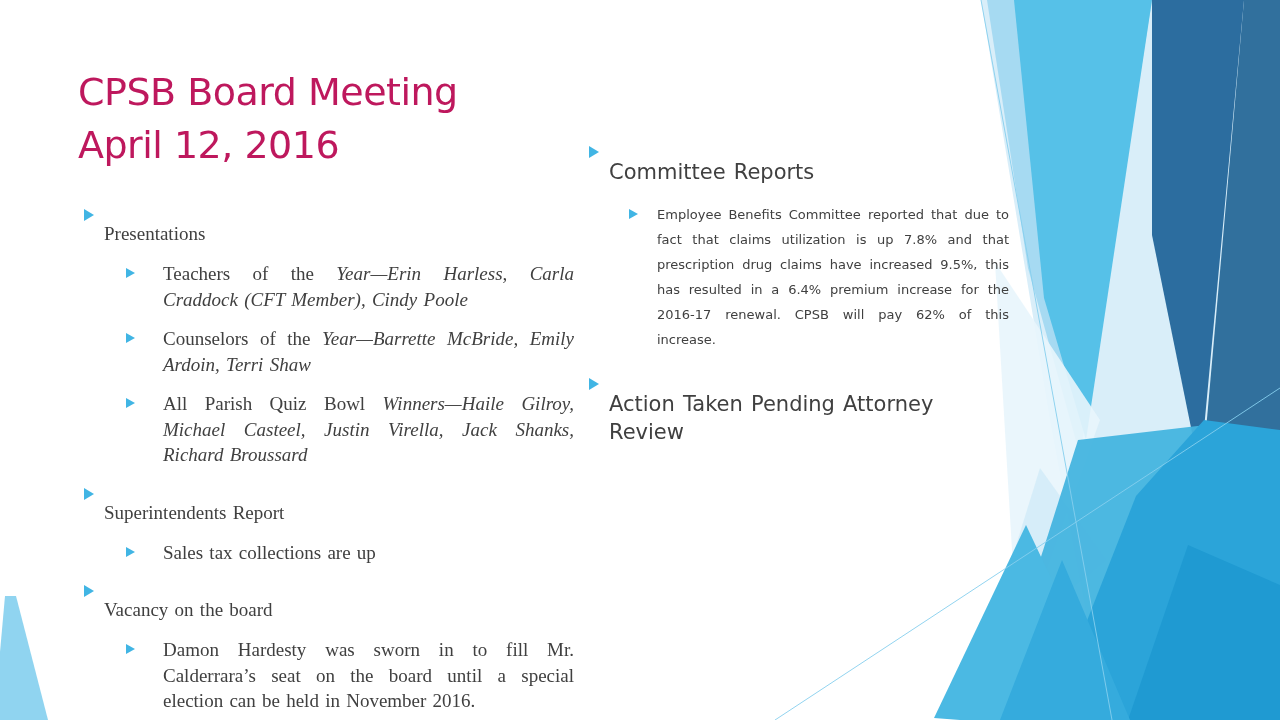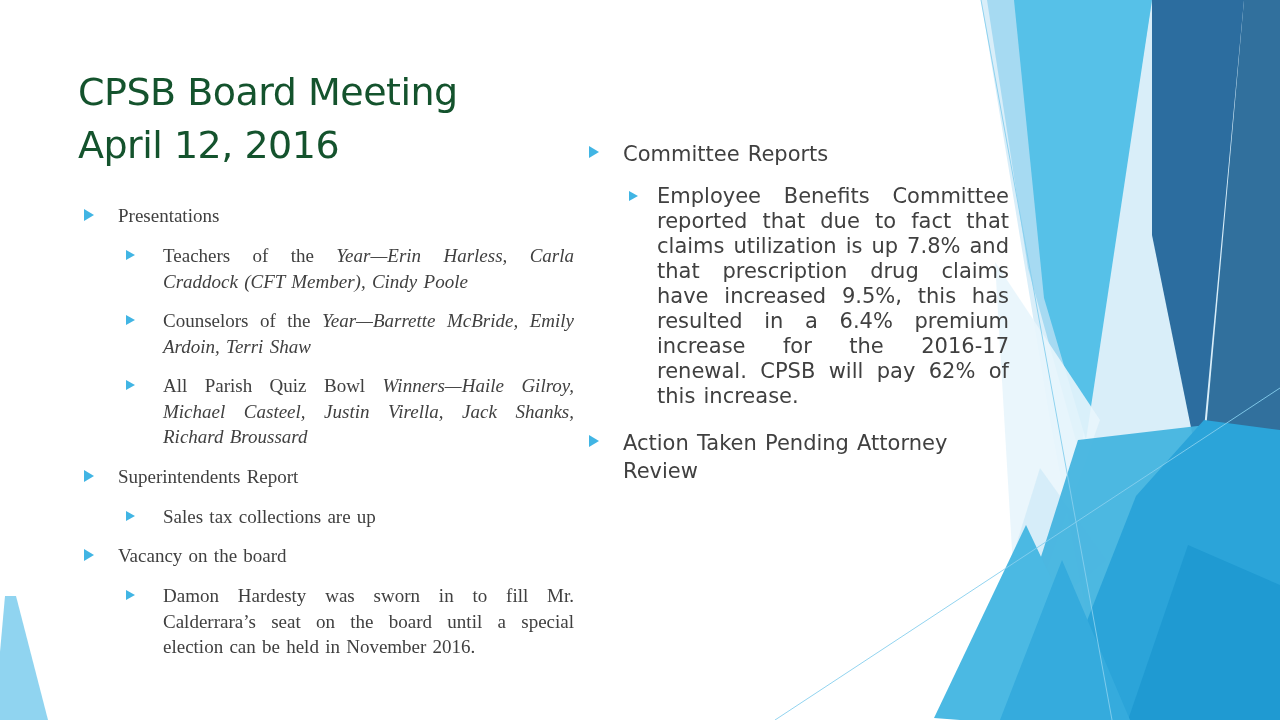--- a/index.html
+++ b/index.html
@@ -9,46 +9,46 @@
     font-family:"DejaVu Sans", "Liberation Sans", sans-serif;
     color:#404040;
   }
   .slide { position:relative; width:1280px; height:720px; background:#ffffff; }
   .decor { position:absolute; inset:0; z-index:0; }
   .content { position:relative; z-index:1; }
 
   .title {
     position:absolute; left:78px; top:66px;
     font-size:38px; line-height:53px; letter-spacing:-0.5px;
-    color:#14532d; font-weight:400;
+    color:#be185d; font-weight:400;
   }
 
   .col { position:absolute; word-spacing:1.5px; }
   .col-left  { left:80px; top:203px; width:494px;font-family:Liberation Serif, serif; }
   .col-right { left:585px; top:140px; width:432px; }
 
   .bullet-item { display:flex; align-items:flex-start; }
   .tri {
     flex:0 0 auto; width:0; height:0; border-style:solid;
     border-color:transparent transparent transparent #41B5E4;
   }
   .bullet-text { display:block; }
   .bullet-text em { font-style:italic; }
 
-  .level-1 { font-size:19px; line-height:26px; margin-bottom:14px; }
+  .level-1 { font-size:19px; line-height:26px; margin-bottom:14px;flex-direction:column; }
   .level-1 .tri { border-width:6.5px 0 6.5px 10px; margin:6px 0 0 4px; }
   .level-1 .bullet-text { margin-left:24px; }
 
   .level-2 { font-size:19px; line-height:25.5px; margin-bottom:14px; margin-left:46px; }
   .level-2 .tri { border-width:5.5px 0 5.5px 9px; margin:7px 0 0 0; }
   .level-2 .bullet-text { margin-left:28px; text-align:justify; }
 
   .col-right .level-1 { font-size:21px; line-height:28px; margin-bottom:16px; }
   .col-right .level-1 .bullet-text { margin-left:24px; width:378px; }
-  .col-right .level-2 { font-size:21px; line-height:25px; margin-bottom:20px; margin-left:44px; }
+  .col-right .level-2 { font-size:13px; line-height:25px; margin-bottom:20px; margin-left:44px; }
   .col-right .level-2 .bullet-text { margin-left:19px; width:352px; }
 </style>
 </head>
 <body>
 
 <div class="slide">
 
   <svg class="decor" width="1280" height="720" viewBox="0 0 1280 720" xmlns="http://www.w3.org/2000/svg">
 
     <polygon points="981,0 1280,0 1280,720 1106,720 1050,420" fill="#D9EEF9"></polygon>

